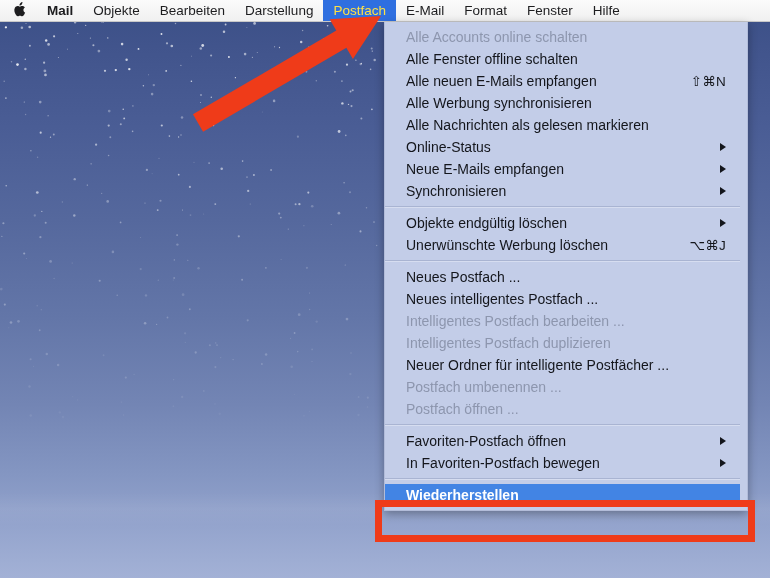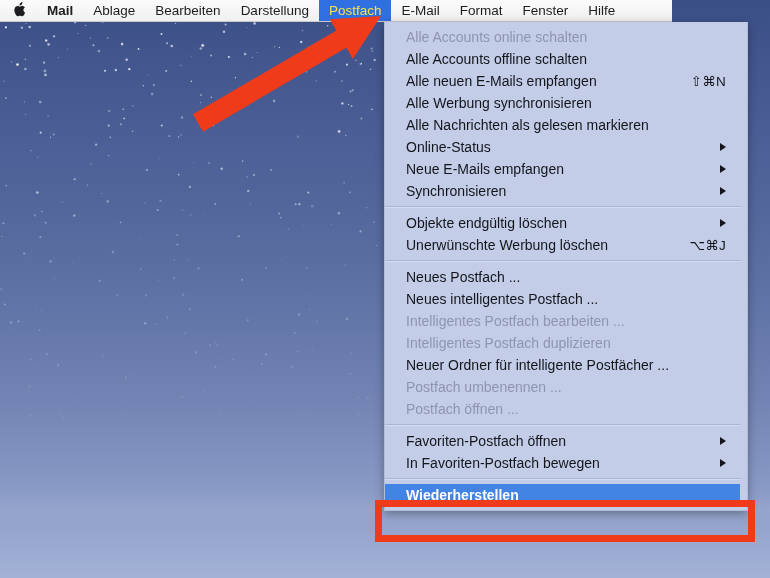--- a/index.html
+++ b/index.html
@@ -48,21 +48,21 @@
     position: absolute;
     left: 0; top: 22px;
     width: 770px; height: 400px;
     pointer-events: none;
   }
 
   
   .menubar {
     position: absolute;
     left: 0; top: 0;
-    width: 672px;
+    width: 770px;
     height: 22px;
     background: #f2f2f2;
     background: linear-gradient(to bottom, #fbfbfb 0%, #f0f0f0 100%);
     display: flex;
     align-items: stretch;
     border-bottom: 1px solid #c8c8c8;
     box-sizing: border-box;
     z-index: 20;
   }
   .mb-item {
@@ -452,21 +452,21 @@
         <svg width="13" height="15" viewBox="0 0 32 38" aria-hidden="true">
           <path fill="#1d1d1f" d="M21.6 6.1c1.3-1.6 2.2-3.8 2-6-1.9.1-4.2 1.3-5.6 2.9-1.2 1.4-2.3 3.6-2 5.7 2.1.2 4.3-1 5.6-2.6zM25.9 20.2c-.1-4.3 3.5-6.4 3.7-6.5-2-2.9-5.1-3.3-6.2-3.4-2.7-.3-5.2 1.5-6.5 1.5-1.3 0-3.4-1.5-5.6-1.5-2.9.1-5.5 1.7-7 4.3-3 5.2-.8 12.9 2.1 17.1 1.4 2.1 3.1 4.4 5.3 4.3 2.1-.1 2.9-1.4 5.5-1.4s3.3 1.4 5.6 1.3c2.3 0 3.8-2.1 5.2-4.2 1.6-2.4 2.3-4.7 2.3-4.8-.1 0-4.4-1.7-4.4-6.7z"></path>
         </svg>
       </span>
     </div>
 
     <div class="mb-item bold">
         <span>Mail</span>
       </div>
     <div class="mb-item">
-        <span>Ablage</span>
+        <span>Objekte</span>
       </div>
     <div class="mb-item">
         <span>Bearbeiten</span>
       </div>
     <div class="mb-item">
         <span>Darstellung</span>
       </div>
     <div class="mb-item active">
         <span>Postfach</span>
       </div>
@@ -482,21 +482,21 @@
     <div class="mb-item">
         <span>Hilfe</span>
       </div>
   </div>
 
   <div class="menu" id="postfach-menu">
       <div class="menu-item disabled">
         <span class="label">Alle Accounts online schalten</span>
       </div>
       <div class="menu-item">
-        <span class="label">Alle Accounts offline schalten</span>
+        <span class="label">Alle Fenster offline schalten</span>
       </div>
       <div class="menu-item">
         <span class="label">Alle neuen E-Mails empfangen</span>
         <span class="shortcut">⇧⌘N</span>
       </div>
       <div class="menu-item">
         <span class="label">Alle Werbung synchronisieren</span>
       </div>
       <div class="menu-item">
         <span class="label">Alle Nachrichten als gelesen markieren</span>

